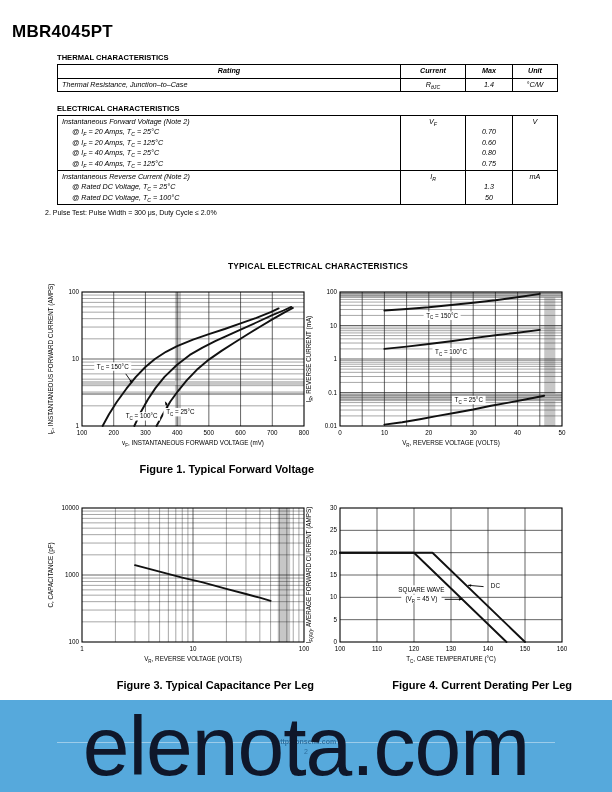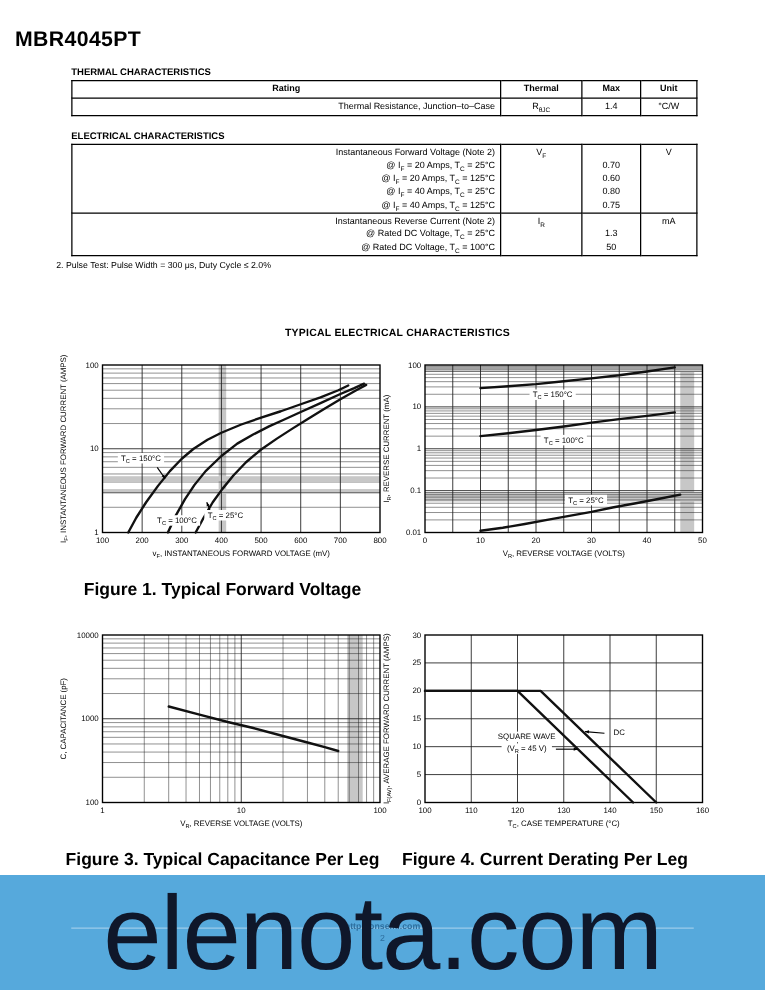--- a/index.html
+++ b/index.html
@@ -2,34 +2,34 @@
 <html><head>
 <meta charset="utf-8">
 <style>
   html,body{margin:0;padding:0;background:#e8e8e8;}
   .page{position:relative;width:612px;height:792px;background:#fff;margin:0 auto;
         font-family:"Liberation Sans",sans-serif;color:#000;overflow:hidden;}
   .doc-title{position:absolute;top:22px;left:0;width:100%;text-align:left;
              font-size:17px;font-weight:bold;letter-spacing:.3px;margin-left:12px;}
   .sect-heading{position:absolute;left:57px;font-size:7.6px;font-weight:bold;}
   .dtable{position:absolute;left:57px;border-collapse:collapse;width:500px;font-size:7.2px;table-layout:fixed;}
-  .dtable th,.dtable td{border:1px solid #000;padding:1px 4px;vertical-align:top;}
+  .dtable th,.dtable td{border:1px solid #000;padding:1px 4px;vertical-align:top;font-style:italic;}
   .dtable th{font-weight:bold;text-align:center;height:11px;}
   .dtable td{text-align:center;}
-  .dtable td.rating{text-align:right;}
+  .dtable td.rating{text-align:left;}
   .ln{height:10.4px;line-height:10.4px;white-space:nowrap;}
   .ln.sub-line{padding-left:10px;}
   sub{font-size:72%;}
   .note{position:absolute;left:45px;top:209px;font-size:7px;}
   .typ-heading{position:absolute;top:261px;left:0;width:100%;text-align:center;
                font-size:8.4px;font-weight:bold;letter-spacing:.2px;padding-left:12px;}
   .fig{position:absolute;width:272px;}
   .fig svg{width:272px;height:176px;display:block;}
   svg text{font-family:"Liberation Sans",sans-serif;}
-  .figcap{font-weight:bold;font-size:14px;text-align:center;margin-top:3px;}
+  .figcap{font-weight:bold;font-size:11px;text-align:right;margin-top:3px;}
   .fig-1{left:42px;top:284px;}
   .fig-2{left:300px;top:284px;}
   .fig-3{left:42px;top:500px;}
   .fig-4{left:300px;top:500px;}
   .banner{position:absolute;left:0;top:700px;width:612px;height:92px;}
   .footer-rule{position:absolute;left:57px;top:42px;width:498px;height:1px;z-index:1;}
   .footer-url{position:absolute;top:38px;left:0;width:100%;text-align:center;
               font-size:7px;font-weight:bold;z-index:1;}
   .footer-page{position:absolute;top:48px;left:0;width:100%;text-align:center;
                font-size:7px;z-index:1;}
@@ -48,21 +48,21 @@
   <table class="dtable" style="top:64px;">
     <colgroup>
         <col style="width:343px">
         <col style="width:65px">
         <col style="width:47px">
         <col style="width:45px">
       </colgroup>
     <tbody>
         <tr>
       <th>Rating</th>
-      <th>Thermal</th>
+      <th>Current</th>
       <th>Max</th>
       <th>Unit</th>
     </tr>
     <tr>
       <td class="rating">Thermal Resistance, Junction–to–Case</td>
       <td>R<sub>θJC</sub></td>
       <td>1.4</td>
       <td>°C/W</td>
     </tr>
   </tbody>

